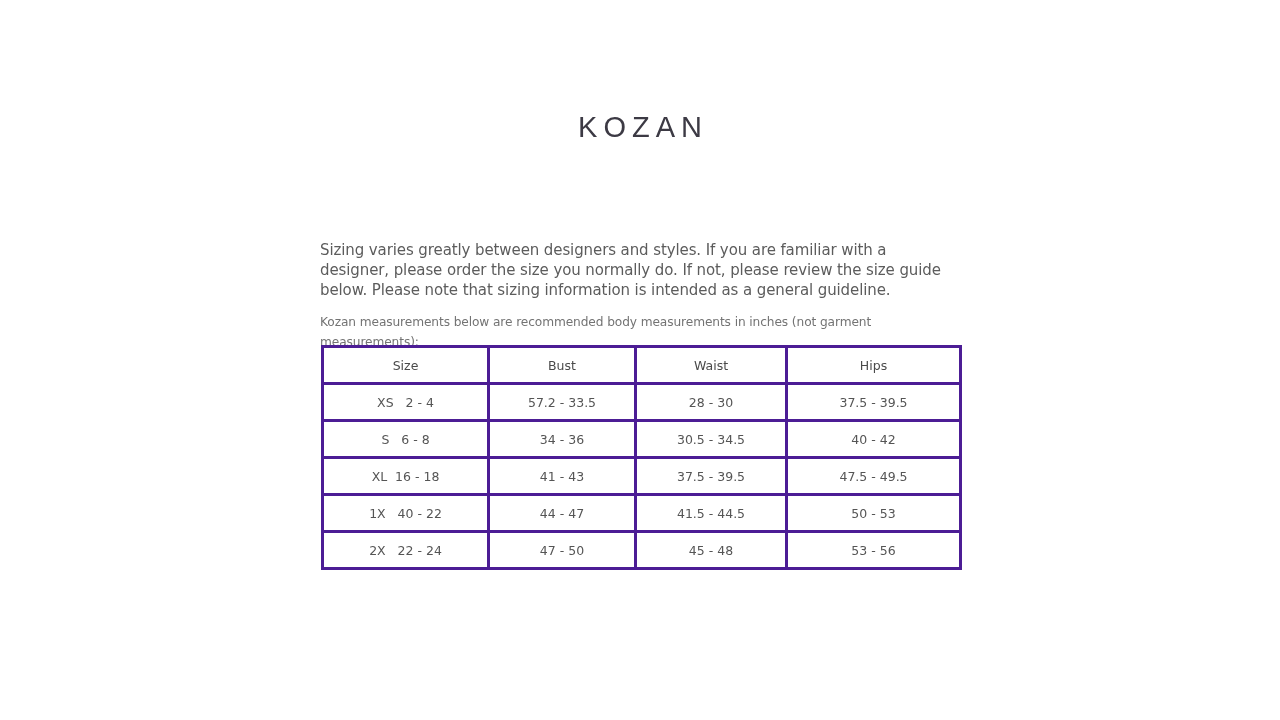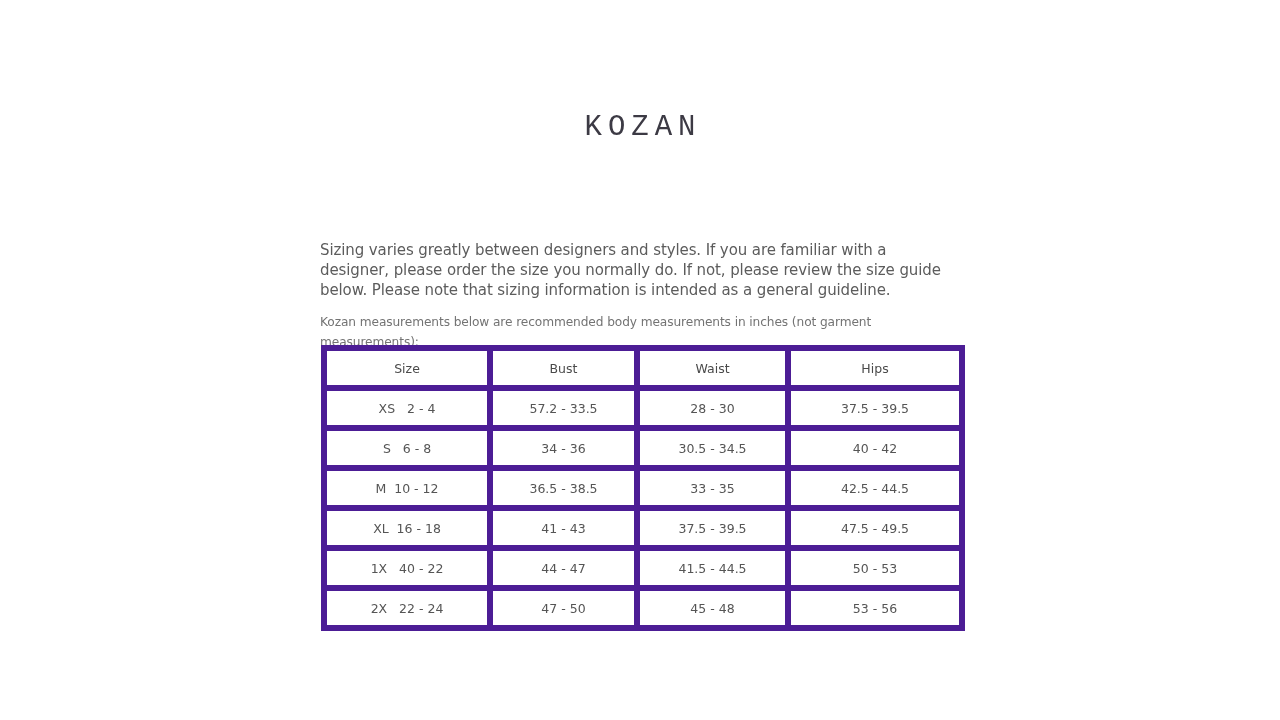--- a/index.html
+++ b/index.html
@@ -14,21 +14,21 @@
       font-family: "DejaVu Sans", "Liberation Sans", sans-serif;
       color: #5a5a5a;
       position: relative;
     }
     .logo {
       position: absolute;
       top: 111px;
       left: 0;
       width: 1280px;
       text-align: center;
-      font-family: Liberation Mono, monospace;
+      font-family: Liberation Sans, sans-serif;
       font-size: 29px;
       letter-spacing: 6px;
       color: #3c3a44;
       font-weight: normal;
       padding-left: 6px;
       box-sizing: border-box;
     }
     .content {
       position: absolute;
       top: 240px;
@@ -52,21 +52,21 @@
     table.size-table {
       position: absolute;
       top: 105px;
       left: 1px;
       border-collapse: collapse;
       width: 638px;
       table-layout: fixed;
     }
     table.size-table th,
     table.size-table td {
-      border: 6px solid #4c1d95;
+      border: 3px solid #4c1d95;
       height: 34px;
       padding: 0;
       text-align: center;
       font-size: 12.5px;
       font-weight: normal;
       color: #555555;
       white-space: pre;
     }
     table.size-table th {
       color: #4a4a4a;
@@ -107,26 +107,20 @@
         <td>28 - 30</td>
         <td>37.5 - 39.5</td>
       </tr>
       <tr>
         <td>S   6 - 8</td>
         <td>34 - 36</td>
         <td>30.5 - 34.5</td>
         <td>40 - 42</td>
       </tr>
       <tr>
-        <td>M  10 - 12</td>
-        <td>36.5 - 38.5</td>
-        <td>33 - 35</td>
-        <td>42.5 - 44.5</td>
-      </tr>
-      <tr>
         <td>XL  16 - 18</td>
         <td>41 - 43</td>
         <td>37.5 - 39.5</td>
         <td>47.5 - 49.5</td>
       </tr>
       <tr>
         <td>1X   40 - 22</td>
         <td>44 - 47</td>
         <td>41.5 - 44.5</td>
         <td>50 - 53</td>

